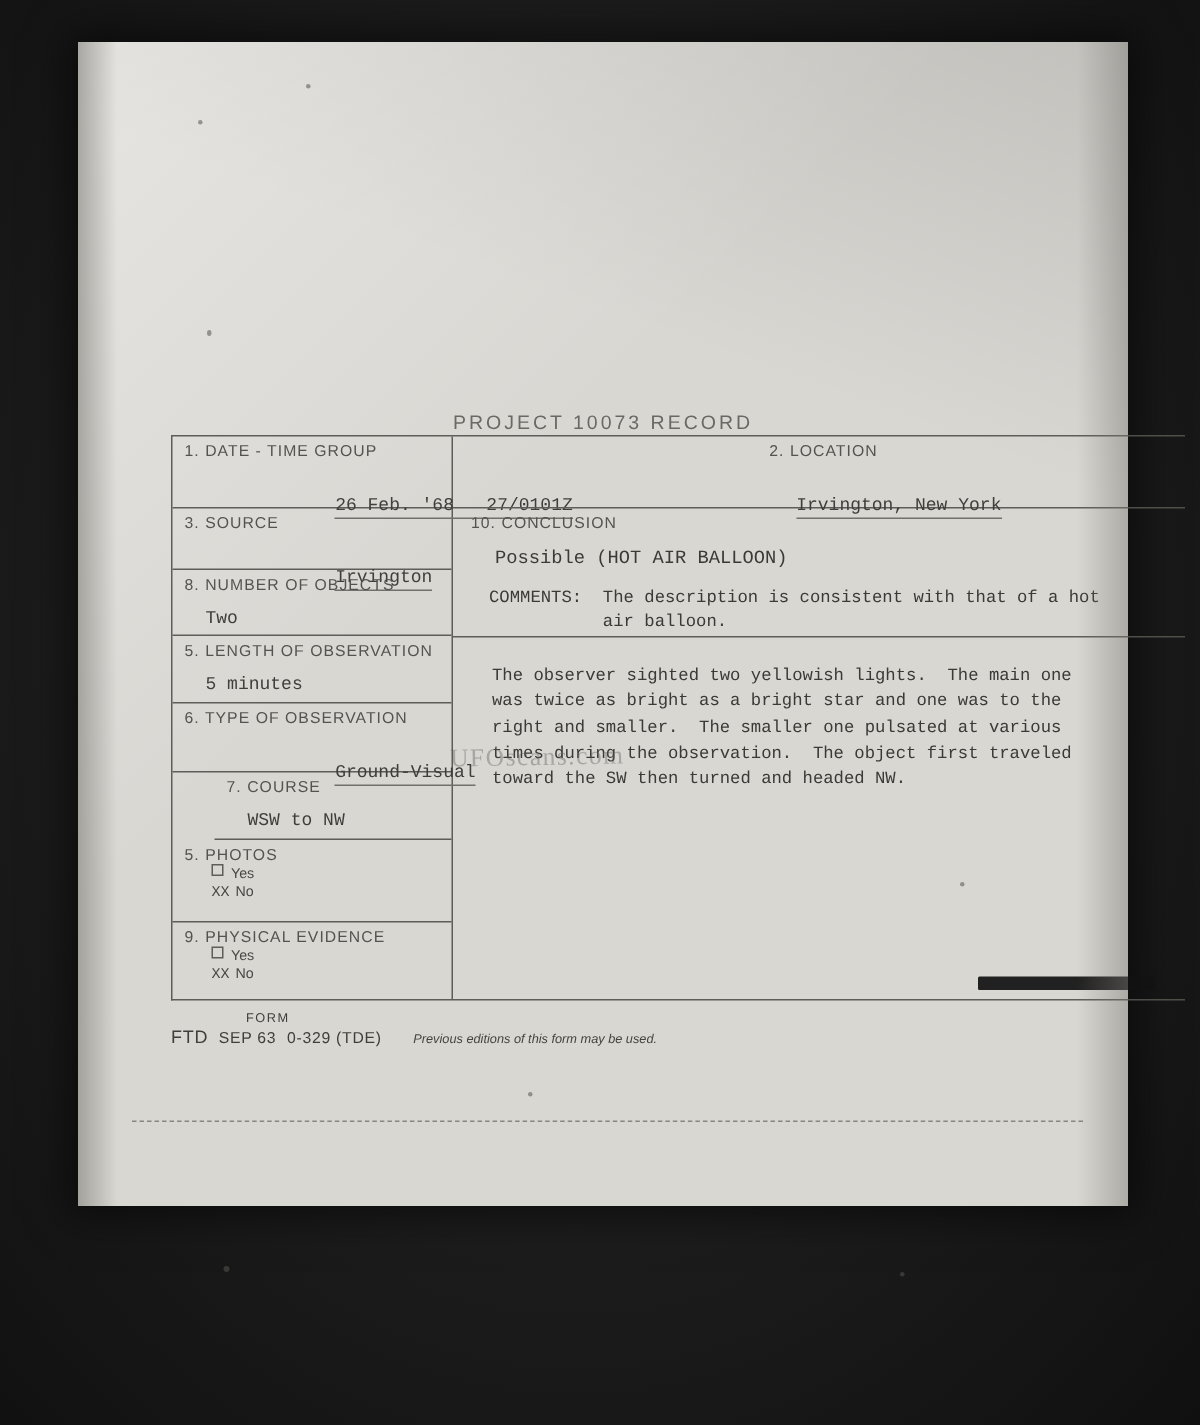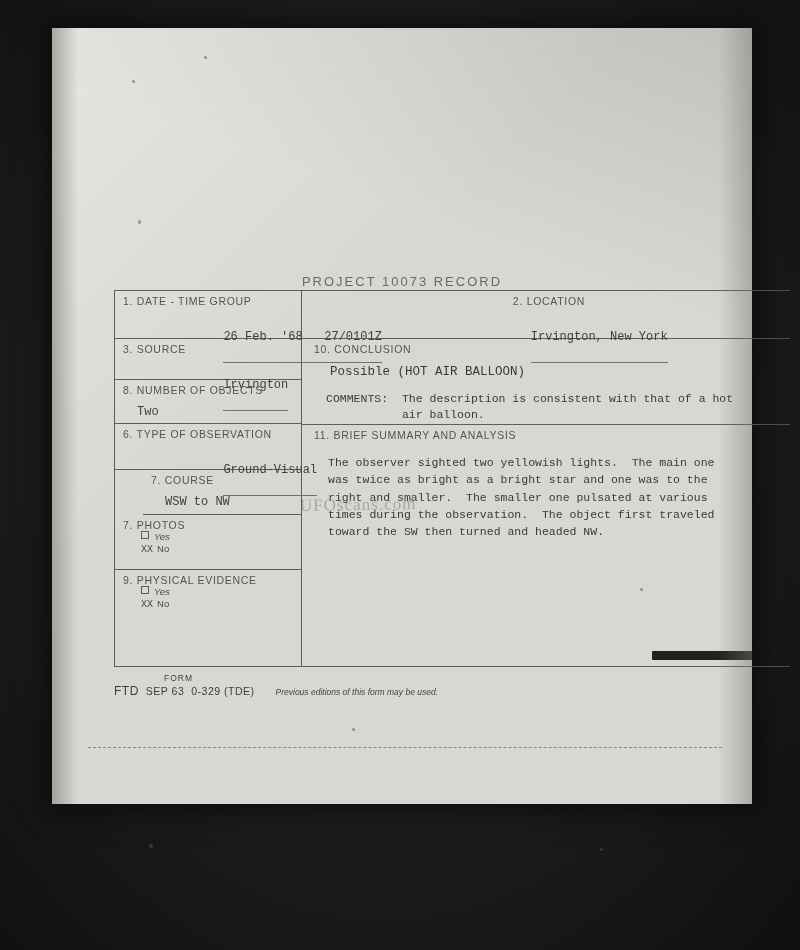--- a/index.html
+++ b/index.html
@@ -107,21 +107,21 @@
     font-family: "Liberation Mono", monospace;
     font-size: 12px;
     color: #34322e;
     margin-top: 9px;
     margin-left: 14px;
     white-space: pre;
   }
   .value-underline {
     border-bottom: 1px solid #6a6862;
     display: inline-block;
-    padding-bottom: 18px;
+    padding-bottom: 1px;
   }
 
   
   .c1 { height: 48px; }
   .c3 { height: 41px; }
   .c4 { height: 44px; }
   .c5 { height: 45px; }
   .c6 { height: 46px; }
   .c7 { height: 45px; margin-left: 28px; }
   .c8 { height: 55px; }
@@ -174,21 +174,21 @@
     border: 1px solid #55534e;
     margin-right: 5px;
     vertical-align: 1px;
   }
   .checkline .xbox {
     display: inline-block;
     margin-right: 4px;
     font-family: "Liberation Mono", monospace;
     font-size: 10px;
   }
-  .check-first { margin-top: 0; font-style: italic; }
+  .check-first { margin-top: 0; }
 
   
   .redaction {
     position: absolute;
     right: 20px;
     bottom: 6px;
     width: 118px;
     height: 9px;
     background: #121212;
     border-radius: 1px;
@@ -280,35 +280,39 @@
           <div class="cell-value">
             <span class="value-underline">Irvington</span>
           </div>
         </div>
 
         <div class="cell c4">
           <div class="cell-label">8. NUMBER OF OBJECTS</div>
           <div class="cell-value">Two</div>
         </div>
 
+        <div class="cell c5">
+          <div class="cell-label">5. LENGTH OF OBSERVATION</div>
+          <div class="cell-value">5 minutes</div>
+        </div>
 
         <div class="cell c6">
           <div class="cell-label">6. TYPE OF OBSERVATION</div>
           <div class="cell-value">
             <span class="value-underline">Ground-Visual</span>
           </div>
         </div>
 
         <div class="cell c7">
           <div class="cell-label">7. COURSE</div>
           <div class="cell-value">WSW to NW</div>
         </div>
 
         <div class="cell c8">
-          <div class="cell-label">7. PHOTOS</div>
+          <div class="cell-label">5. PHOTOS</div>
           <div class="checkline check-first">
             <span class="box"></span><span>Yes</span>
           </div>
           <div class="checkline">
             <span class="xbox">XX</span><span>No</span>
           </div>
         </div>
 
         <div class="cell c9">
           <div class="cell-label">9. PHYSICAL EVIDENCE</div>
@@ -332,21 +336,20 @@
         </div>
 
         <div class="cell r10">
           <div class="cell-label">10. CONCLUSION</div>
           <div class="conclusion-value">Possible (HOT AIR BALLOON)</div>
           <div class="comments">COMMENTS:  The description is consistent with that of a hot
            air balloon.</div>
         </div>
 
         <div class="cell r11">
-          <div class="cell-label">11. BRIEF SUMMARY AND ANALYSIS</div>
           <div class="summary-body">The observer sighted two yellowish lights.  The main one
 was twice as bright as a bright star and one was to the
 right and smaller.  The smaller one pulsated at various
 times during the observation.  The object first traveled
 toward the SW then turned and headed NW.</div>
           <div class="redaction"></div>
         </div>
 
       </div>
     </div>

